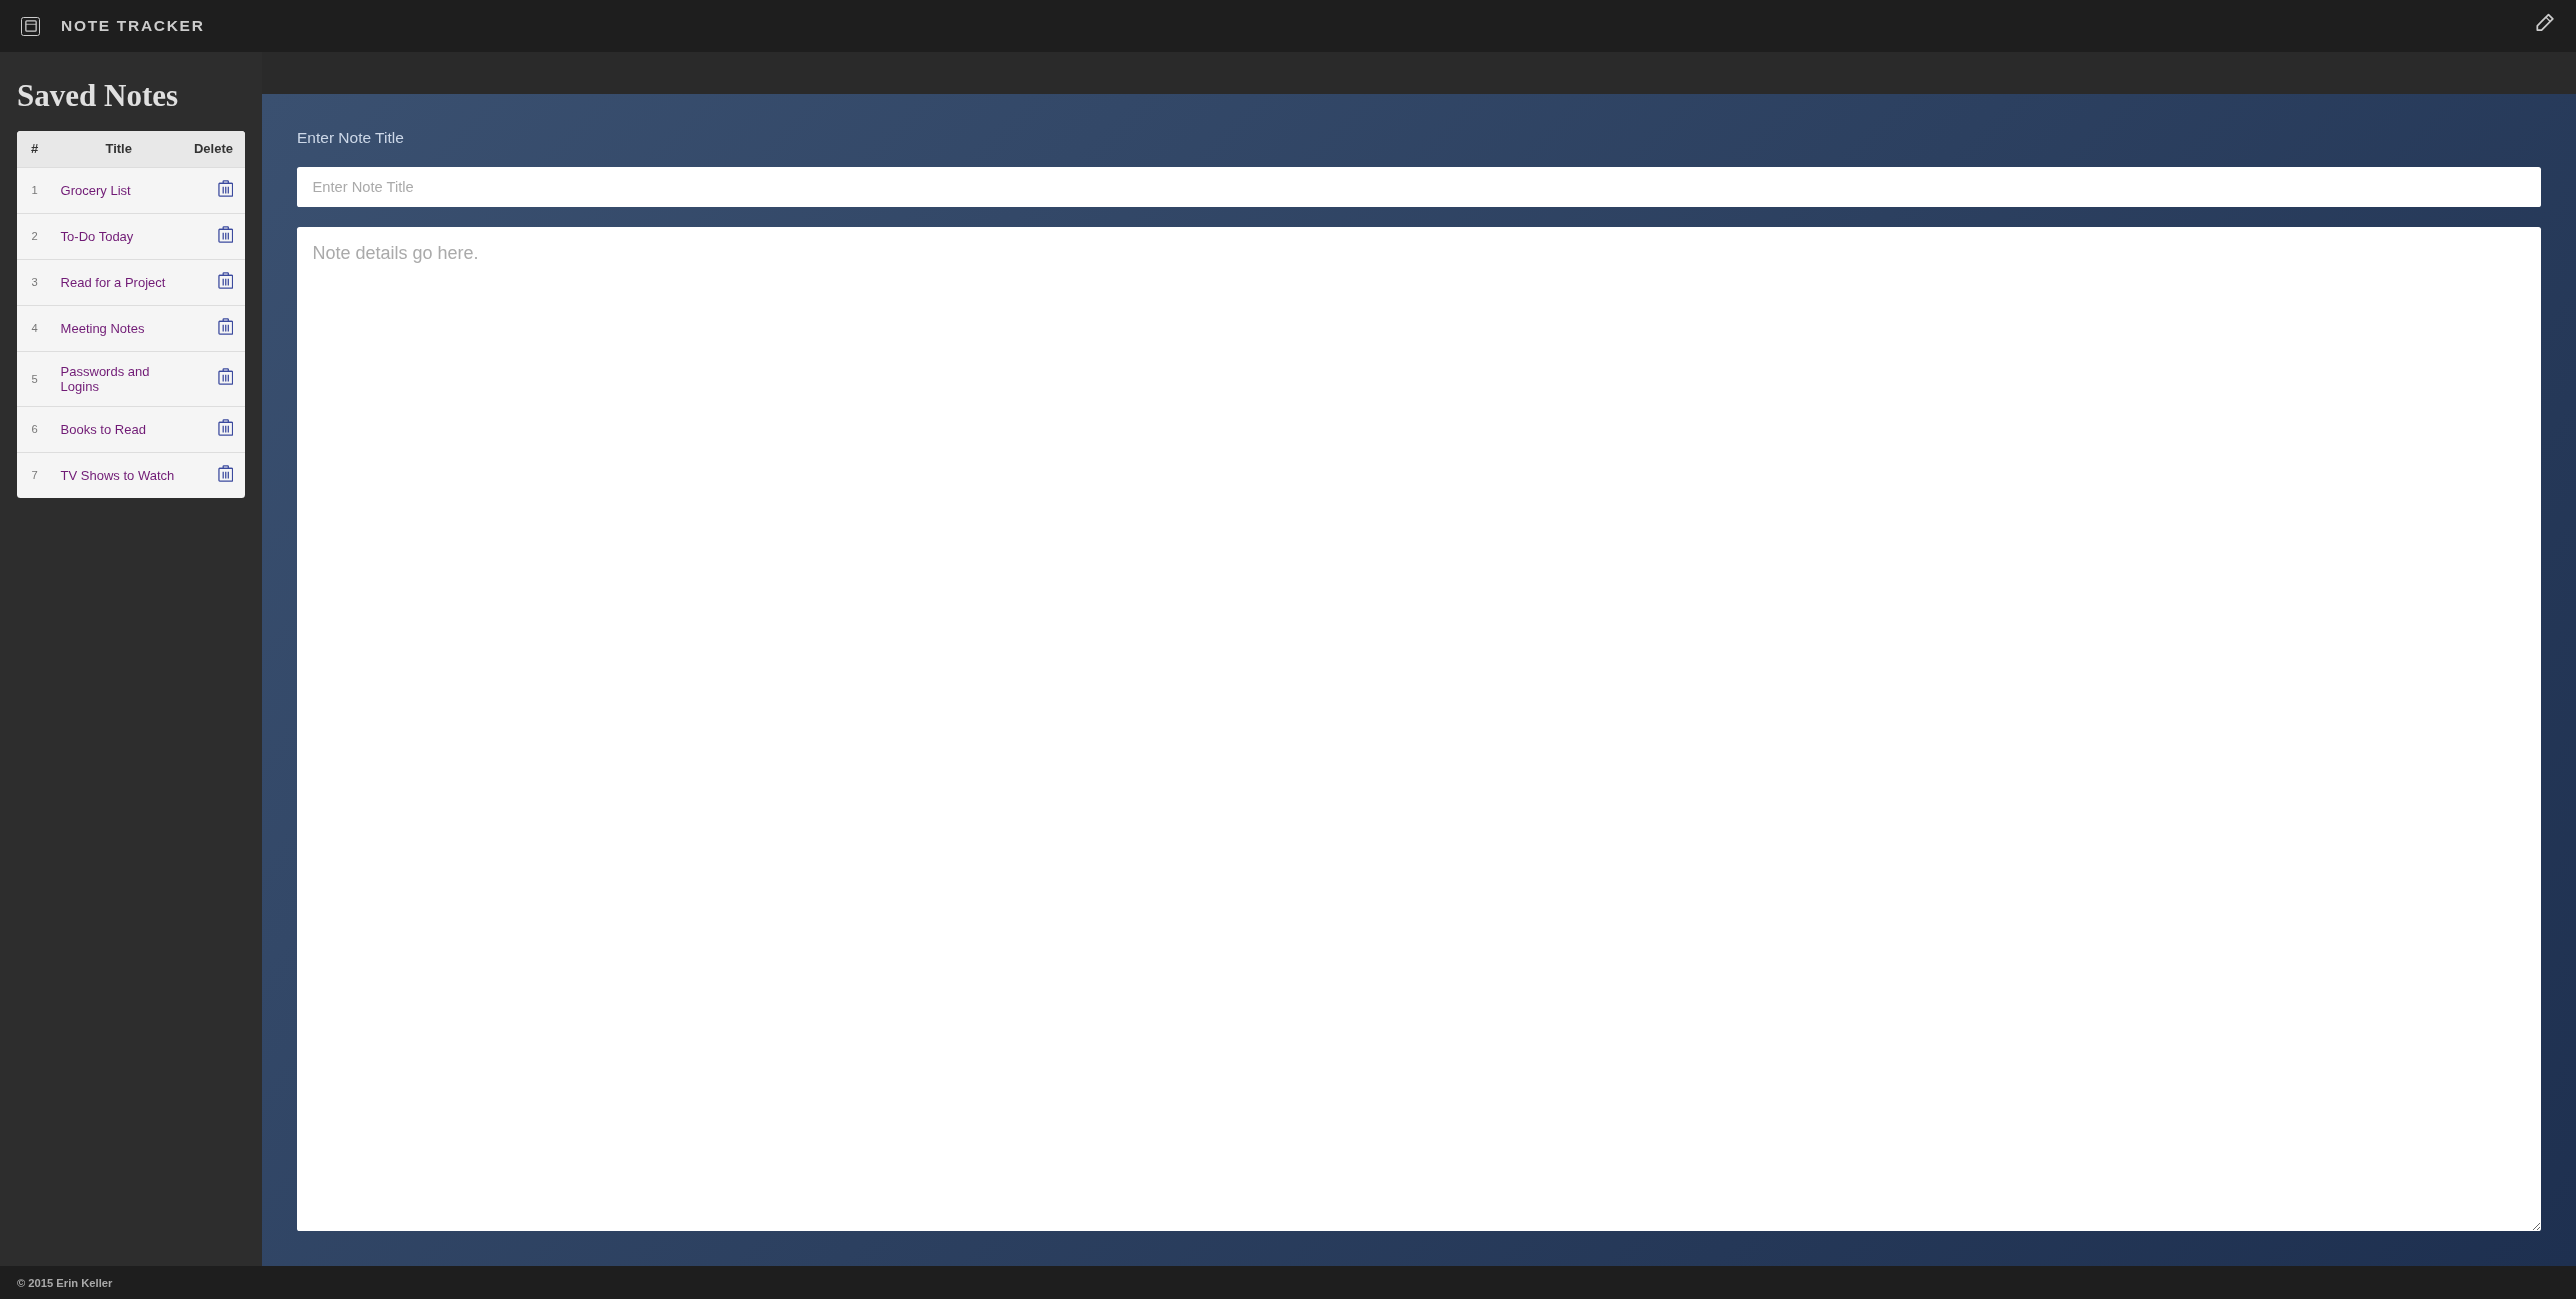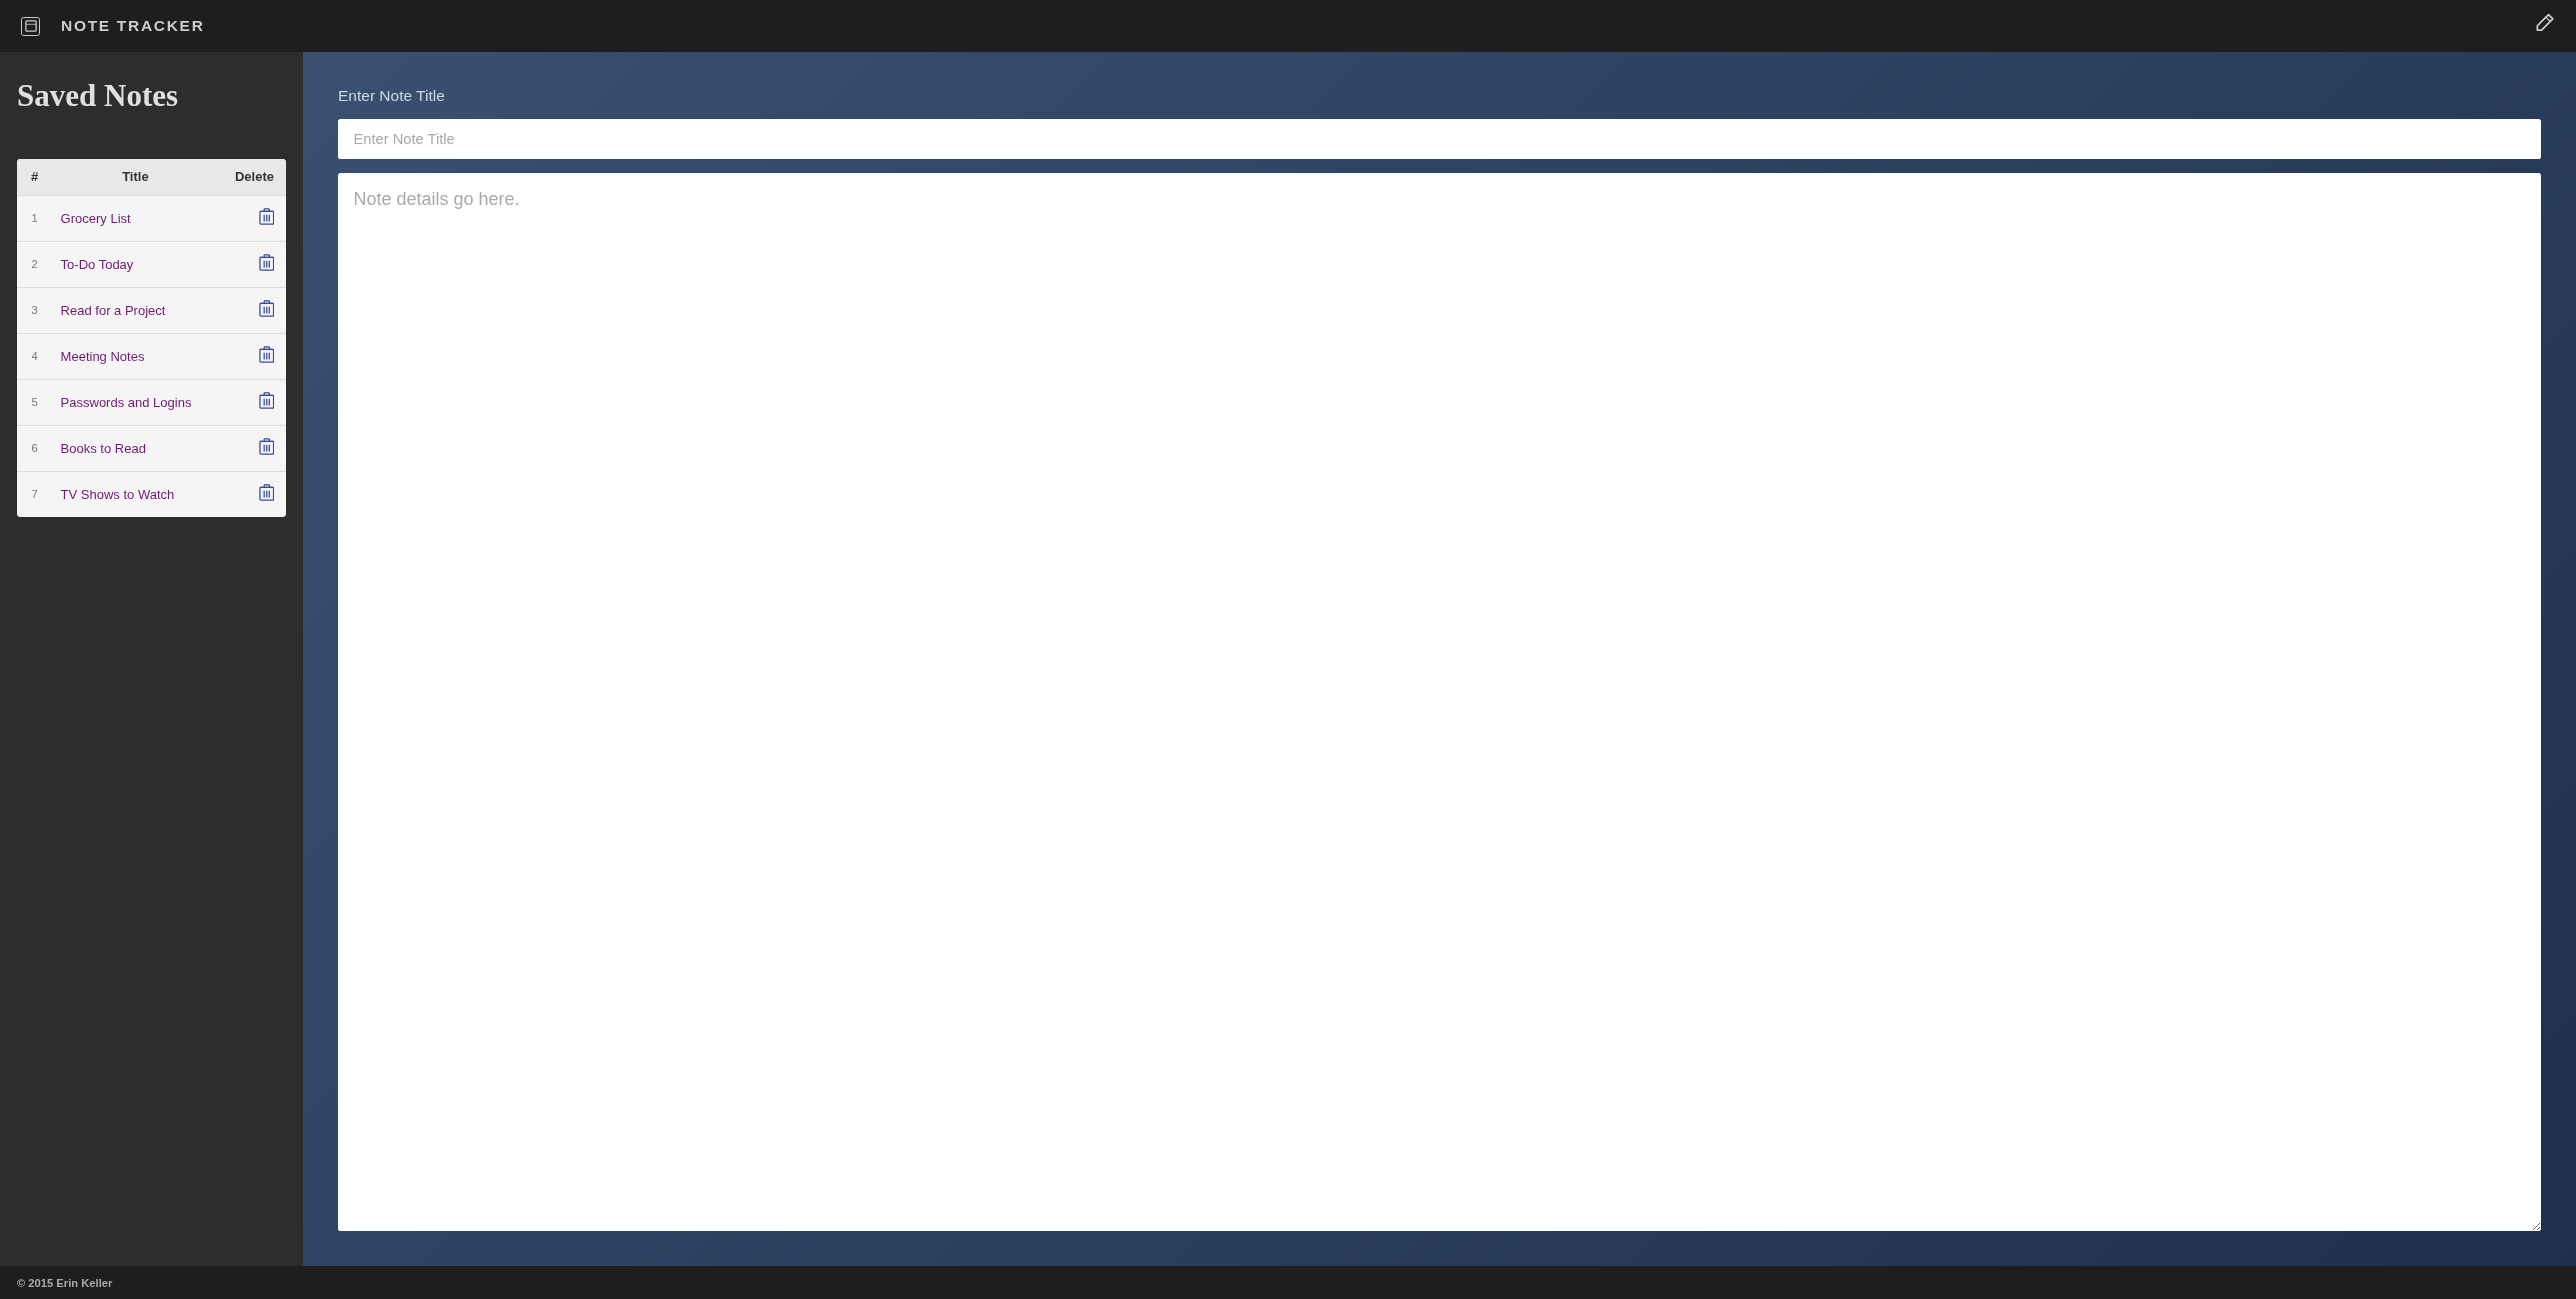--- a/index.html
+++ b/index.html
@@ -61,27 +61,26 @@
 
     
     #main-content {
       display: flex;
       flex: 1;
       overflow: hidden;
     }
 
     
     #sidebar {
-      width: 303px;
+      width: 262px;
       background-color: #2d2d2d;
       display: flex;
       flex-direction: column;
       padding: 26px 17px 10px 17px;
       flex-shrink: 0;
-      gap: 28px;
     }
 
     #saved-notes-title {
       font-size: 31px;
       font-weight: bold;
       color: #e0e0e0;
       margin-bottom: 17px;
       font-family: Georgia, serif;
     }
 
@@ -148,21 +147,22 @@
       padding: 0;
     }
 
     
     #right-panel {
       flex: 1;
       background: linear-gradient(135deg, #3a5070 0%, #2c4060 50%, #1e3050 100%);
       padding: 35px 35px;
       display: flex;
       flex-direction: column;
-      gap: 14px;
+      gap: 20px;
+      margin-top: 42px;
     }
 
     #note-title-label {
       font-size: 15.5px;
       color: #cdd8e8;
       font-family: Arial, sans-serif;
       font-weight: normal;
     }
 
     #note-title-input {

